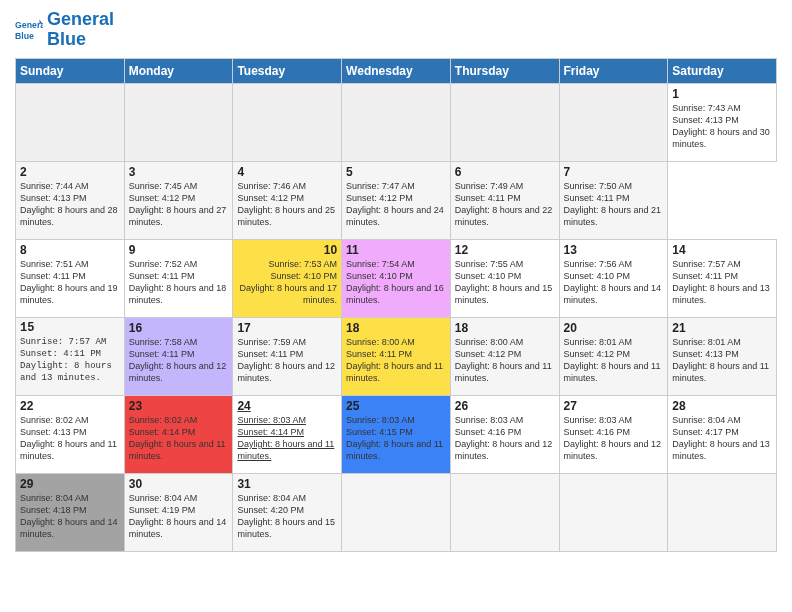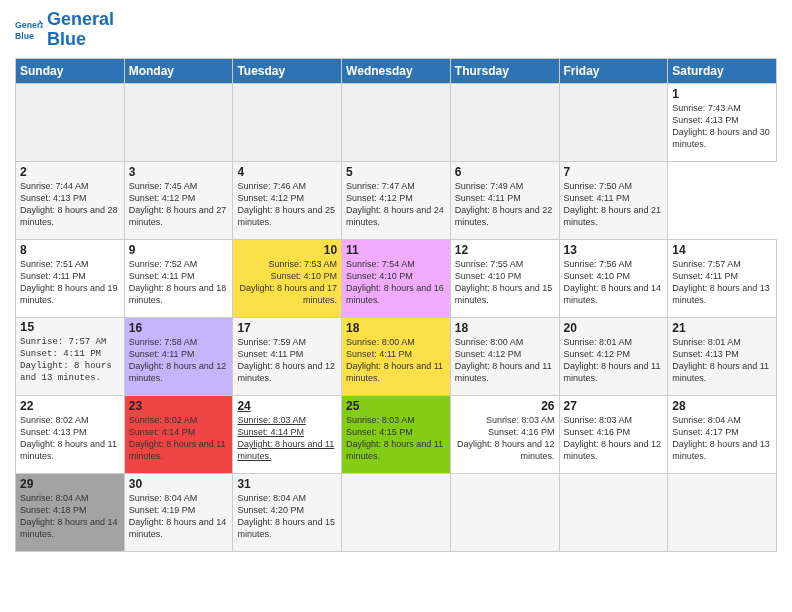--- a/index.html
+++ b/index.html
@@ -235,25 +235,25 @@
             <div class="day-info">Sunrise: 8:02 AM<br>Sunset: 4:13 PM<br>Daylight: 8 hours and 11 minutes.</div>
           </td>
           <td style="background: #ef4444; margin-top: 24px;">
             <span class="day-num">23</span>
             <div class="day-info">Sunrise: 8:02 AM<br>Sunset: 4:14 PM<br>Daylight: 8 hours and 11 minutes.</div>
           </td>
           <td style="background: rgb(255, 255, 255); text-decoration: underline;">
             <span class="day-num">24</span>
             <div class="day-info">Sunrise: 8:03 AM<br>Sunset: 4:14 PM<br>Daylight: 8 hours and 11 minutes.</div>
           </td>
-          <td style="background: #84cc16; margin-top: 12px;">
+          <td style="background: #3b82f6; margin-top: 12px;">
             <span class="day-num">25</span>
             <div class="day-info">Sunrise: 8:03 AM<br>Sunset: 4:15 PM<br>Daylight: 8 hours and 11 minutes.</div>
           </td>
-          <td style="background: rgb(255, 255, 255); text-align: right;">
+          <td style="background: rgb(255, 255, 255);">
             <span class="day-num">26</span>
             <div class="day-info">Sunrise: 8:03 AM<br>Sunset: 4:16 PM<br>Daylight: 8 hours and 12 minutes.</div>
           </td>
           <td style="background: rgb(255, 255, 255);">
             <span class="day-num">27</span>
             <div class="day-info">Sunrise: 8:03 AM<br>Sunset: 4:16 PM<br>Daylight: 8 hours and 12 minutes.</div>
           </td>
           <td style="background: rgb(255, 255, 255);">
             <span class="day-num">28</span>
             <div class="day-info">Sunrise: 8:04 AM<br>Sunset: 4:17 PM<br>Daylight: 8 hours and 13 minutes.</div>

